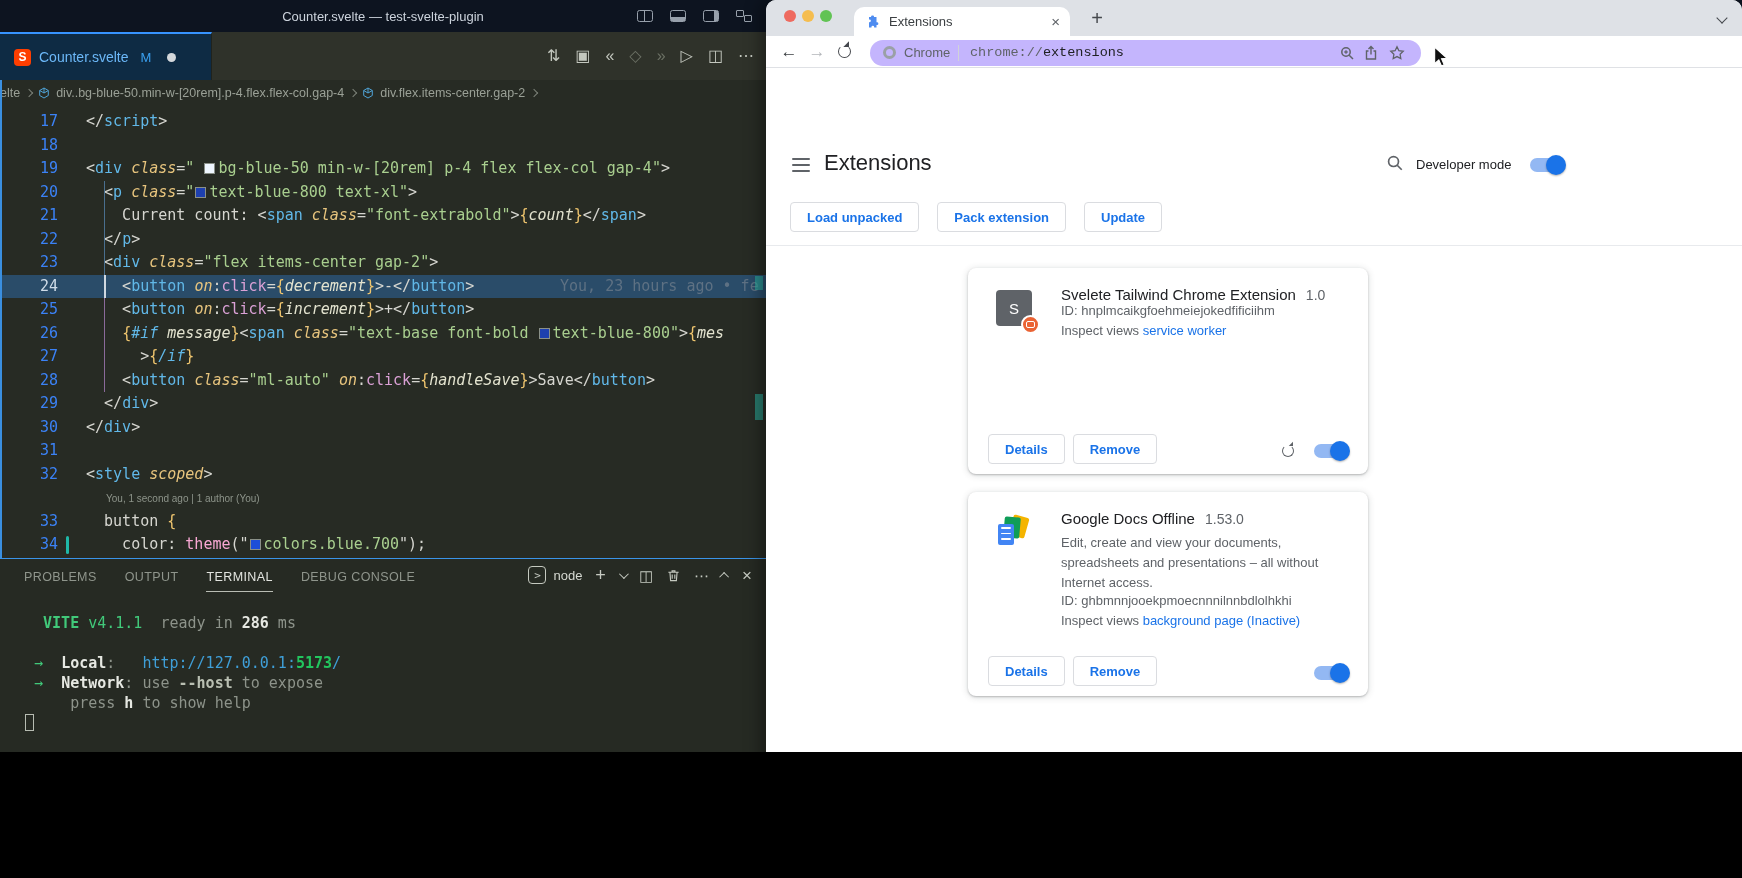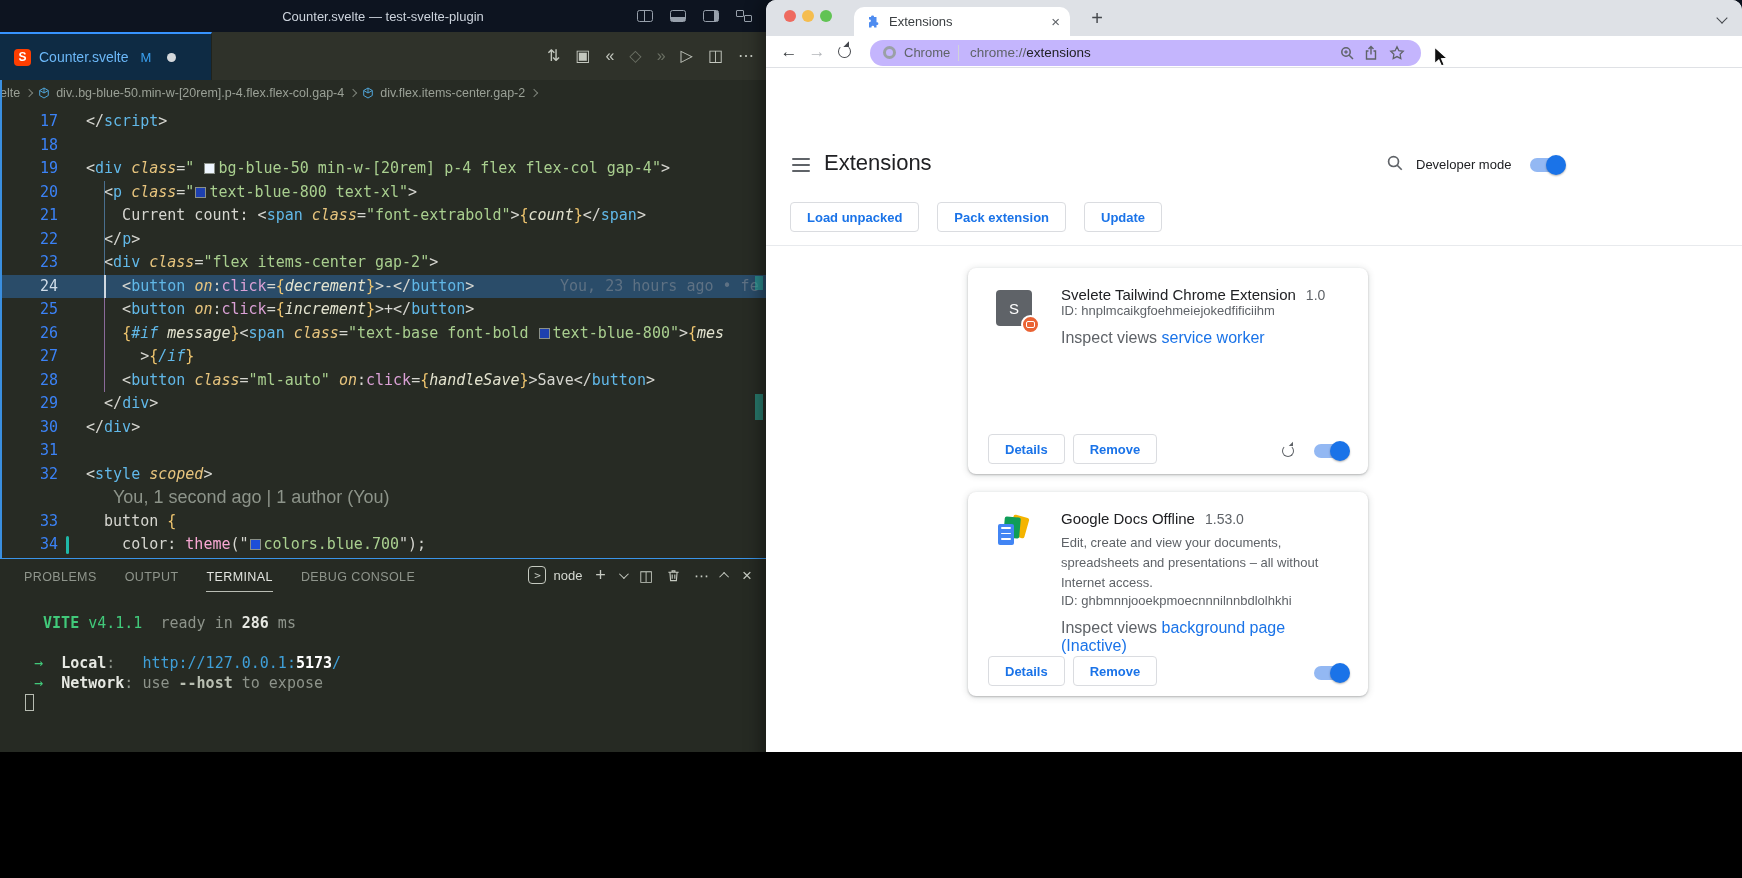--- a/index.html
+++ b/index.html
@@ -44,21 +44,21 @@
   .vsc-editor { position:absolute; left:0; top:106px; width:100%; height:452px; overflow:hidden;
                 font-family:"DejaVu Sans Mono", monospace; font-size:15px; line-height:23.5px; padding-top:4px; }
   .cl { position:relative; height:23.5px; white-space:pre; }
   .cl .ln { display:inline-block; width:58px; text-align:right; margin-right:28px; color:#3b82f6; }
   .cl.hl { background:#2a4c69; }
   .cl.hl .ln { color:#cfdce8; }
   .blame { position:absolute; left:560px; top:0; color:#5e7183; }
   .guide { position:absolute; left:104px; top:0; bottom:0; width:1px; }
   .guide.cursorbar { width:2px; background:#d0d8e0; }
   .modbar { position:absolute; left:66px; top:3px; bottom:3px; width:3px; background:#1fb8a8; border-radius:2px; }
-  .lens-text { font-family:"Liberation Sans", sans-serif; font-size:18px; color:#8d948a; margin-left:27px; }
+  .lens-text { font-family:"Liberation Sans", sans-serif; font-size:10px; color:#8d948a; margin-left:20px; }
   .tk-tag{color:#61b8e8} .tk-punc{color:#d6d6d0} .tk-text{color:#d6d6d0}
   .tk-attr{color:#e8c57e;font-style:italic} .tk-func{color:#f9a8d4}
   .tk-str{color:#a9cf8f} .tk-brace{color:#f0c66f}
   .tk-expr{color:#e3e3cf;font-style:italic} .tk-kw{color:#61b8e8;font-style:italic}
   .tk-prop{color:#dba1d6}
   .swatch { display:inline-block; width:11px; height:11px; border:1px solid #8a9088; margin:0 3px -1px 1px; }
 
   .left-strip { position:absolute; left:0; top:80px; bottom:0; width:2px; background:#3a8fe0; }
   .edge-mark { position:absolute; right:3px; background:rgba(42,184,166,.55); width:8px; }
 
@@ -74,21 +74,21 @@
   .node-label { font-size:13px; color:#d6d9d2; margin-left:-6px; }
   .pi { font-size:15px; line-height:1; }
   .chev { width:7px; height:7px; border-right:1.5px solid #c5c9c0; border-bottom:1.5px solid #c5c9c0; display:inline-block; }
   .chev.down { transform:rotate(45deg) translateY(-2px); }
   .chev.up { transform:rotate(-135deg) translateY(-2px); }
   .terminal { position:absolute; left:0; top:36px; right:0; bottom:0; padding:18px 16px 0 25px;
               font-family:"DejaVu Sans Mono", monospace; font-size:15px; line-height:20px; }
   .tl { white-space:pre; height:20px; }
   .tgreen{color:#41c97a} .tgreenb{color:#41c97a;font-weight:bold}
   .tgray{color:#8d938a} .tgrayb{color:#b9bfb2;font-weight:bold}
-  .twhiteb{color:#e6e8e2;font-weight:bold} .tcyan{color:#3f9fd8} .tcyanb{color:#ffffff;font-weight:bold}
+  .twhiteb{color:#e6e8e2;font-weight:bold} .tcyan{color:#3f9fd8} .tcyanb{color:#22c55e;font-weight:bold}
   .term-cursor { display:inline-block; width:9px; height:17px; border:1px solid #b7bcb2; margin-top:1px; }
 
   
   #chrome { position:absolute; left:766px; top:0; width:976px; height:878px; background:#fff;
             border-radius:10px 10px 0 0; overflow:hidden; box-shadow:-6px 0 16px rgba(0,0,0,.35); }
   .tabstrip { position:absolute; left:0; top:0; width:100%; height:36px; background:#dee1e6; }
   .tlight { position:absolute; top:10px; width:12px; height:12px; border-radius:50%; }
   .ctab { position:absolute; left:88px; top:7px; width:216px; height:29px; background:#fff;
           border-radius:10px 10px 0 0; display:flex; align-items:center; padding:0 10px 0 12px; gap:8px; cursor:pointer; }
   .ctab-label { font-size:13px; color:#3c4043; flex:1; }
@@ -102,21 +102,21 @@
   .navarrow { position:absolute; top:3px; width:26px; height:26px; display:flex; align-items:center; justify-content:center;
               font-size:17px; cursor:pointer; }
   .ic-reload { position:absolute; display:inline-block; width:13px; height:13px; border:1.8px solid #45484d;
                border-radius:50%; border-top-color:transparent; }
   .ic-reload::after { content:""; position:absolute; right:-3px; top:-3px; border:4px solid transparent; border-left-color:#45484d;
                       transform:rotate(45deg); }
   .omnibox { position:absolute; left:104px; top:4px; width:551px; height:26px; background:#c4b5fd; border-radius:13px; cursor:text; }
   .site-chip-icon { position:absolute; left:13px; top:6px; width:13px; height:13px; border:3px solid #9aa0a6; border-radius:50%; }
   .site-label { position:absolute; left:34px; top:5px; font-size:13px; color:#5f6368; }
   .omni-div { position:absolute; left:88px; top:5px; width:1px; height:16px; background:#d0d3d8; }
-  .omni-url { position:absolute; left:100px; top:5px; font-size:13.5px; }
+  .omni-url { position:absolute; left:100px; top:5px; font-size:13.5px;font-family:Liberation Mono, monospace; }
   .omni-url .scheme { color:#5f6368; } .omni-url .host { color:#202124; }
   .omni-ic { position:absolute; top:5px; width:16px; height:16px; cursor:pointer; }
   .ext-s-btn { position:absolute; left:660px; top:40px; width:26px; height:26px; background:#e1e3e6; border-radius:7px;
                display:flex; align-items:center; justify-content:center; cursor:pointer; }
   .ext-s-inner { width:16px; height:16px; background:#5f6368; border-radius:3px; color:#fff; font-size:10px; font-weight:bold;
                  display:flex; align-items:center; justify-content:center; }
   .tb-ic { position:absolute; top:44px; width:18px; height:18px; cursor:pointer; }
   .kebab { position:absolute; left:784px; top:42px; color:#5f6368; font-size:15px; letter-spacing:0; line-height:7px;
            width:12px; text-align:center; cursor:pointer; }
 
@@ -150,21 +150,21 @@
   .gd.y { left:15px; top:2px; background:#f4b400; transform:rotate(16deg); }
   .gd.g { left:8px; top:3px; background:#0f9d58; transform:rotate(5deg); }
   .gd.b { left:2px; top:10px; background:#4285f4; }
   .gd.b i { display:block; height:1.8px; background:#fff; margin:3.4px 3px 0 3px; border-radius:1px; }
   .card-main { margin:18px 24px 0 93px; }
   .card-titlerow { display:flex; align-items:baseline; gap:10px; }
   .card-name { font-size:15px; color:#202124; }
   .card-ver { font-size:14px; color:#5f6368;text-align:right; }
   .card-desc { margin-top:6px; min-height:58px; font-size:13px; line-height:20px; color:#5f6368; }
   .card-id { font-size:13px; color:#5f6368; }
-  .card-inspect { margin-top:11px; font-size:16px; color:#5f6368; }
+  .card-inspect { margin-top:5px; font-size:13px; color:#5f6368; }
   .card-inspect a { color:#1a73e8; text-decoration:none; cursor:pointer; }
   .card-footer { position:absolute; left:20px; bottom:10px; display:flex; gap:8px; }
   .card-right { position:absolute; right:20px; bottom:16px; display:flex; align-items:center; gap:20px; }
   .card-reload { position:relative; display:inline-block; width:12px; height:12px; border:1.8px solid #5f6368;
                  border-radius:50%; border-top-color:transparent; cursor:pointer; }
   .card-reload::after { content:""; position:absolute; right:-3px; top:-3px; border:3.5px solid transparent;
                  border-left-color:#5f6368; transform:rotate(45deg); }
 
   .mouse-cursor { position:absolute; left:666px; top:46px; z-index:50; pointer-events:none; }
 </style>
@@ -268,20 +268,21 @@
         </svg>
         <span class="pi">⋯</span>
         <span class="chev up"></span>
         <span class="pi" style="font-size:17px;">×</span>
       </div>
       <div class="terminal" id="terminal">
           <div class="tl"><span class="tgreenb">  VITE</span><span class="tgreen"> v4.1.1</span><span class="tgray">  ready in </span><span class="twhiteb">286</span><span class="tgray"> ms</span></div>
           <div class="tl"></div>
           <div class="tl"><span class="tgreen"> →</span><span class="tgray">  </span><span class="twhiteb">Local</span><span class="tgray">:</span><span class="tgray">   </span><span class="tcyan">http://127.0.0.1:</span><span class="tcyanb">5173</span><span class="tcyan">/</span></div>
           <div class="tl"><span class="tgreen"> →</span><span class="tgray">  </span><span class="twhiteb">Network</span><span class="tgray">: use </span><span class="tgrayb">--host</span><span class="tgray"> to expose</span></div>
+          <div class="tl"><span class="tgray">     press </span><span class="twhiteb">h</span><span class="tgray"> to show help</span></div>
           <div class="tl"><span class="term-cursor"></span></div>
         </div>
     </div>
   </section>
 
   <section id="chrome">
     <div class="tabstrip">
       <span class="tlight" style="left: 18px; background: rgb(238, 106, 95);" id="tl0"></span>
       <span class="tlight" style="left: 36px; background: rgb(245, 189, 79);" id="tl1"></span>
       <span class="tlight" style="left: 54px; background: rgb(97, 195, 84);" id="tl2"></span>

